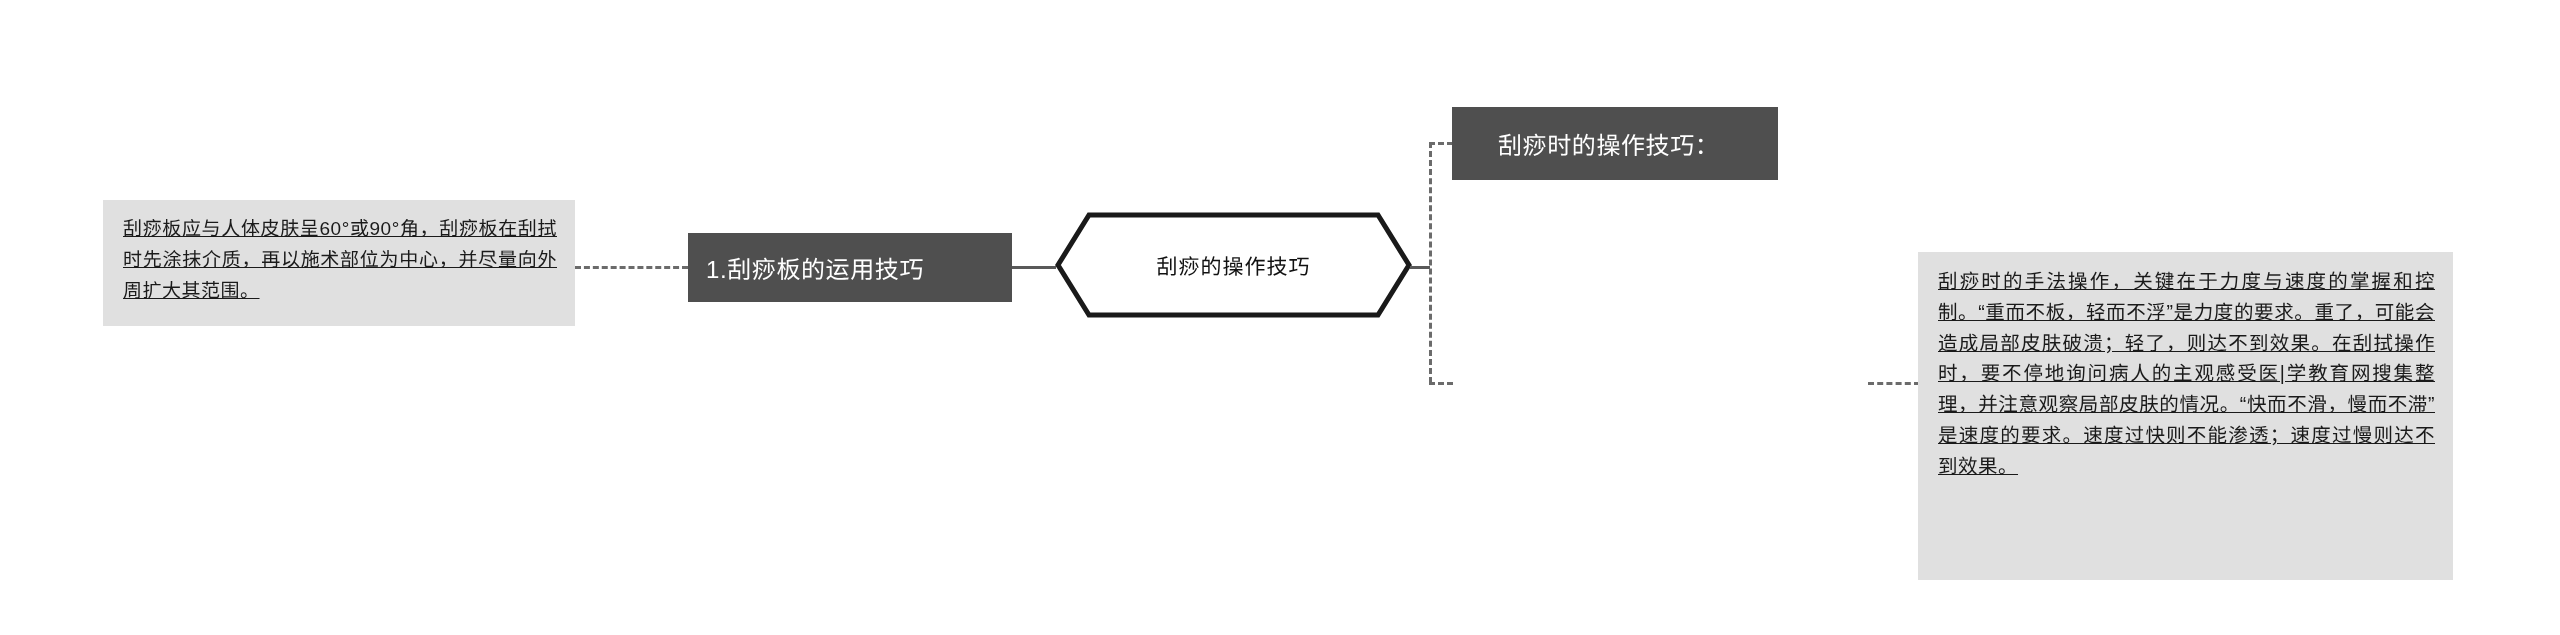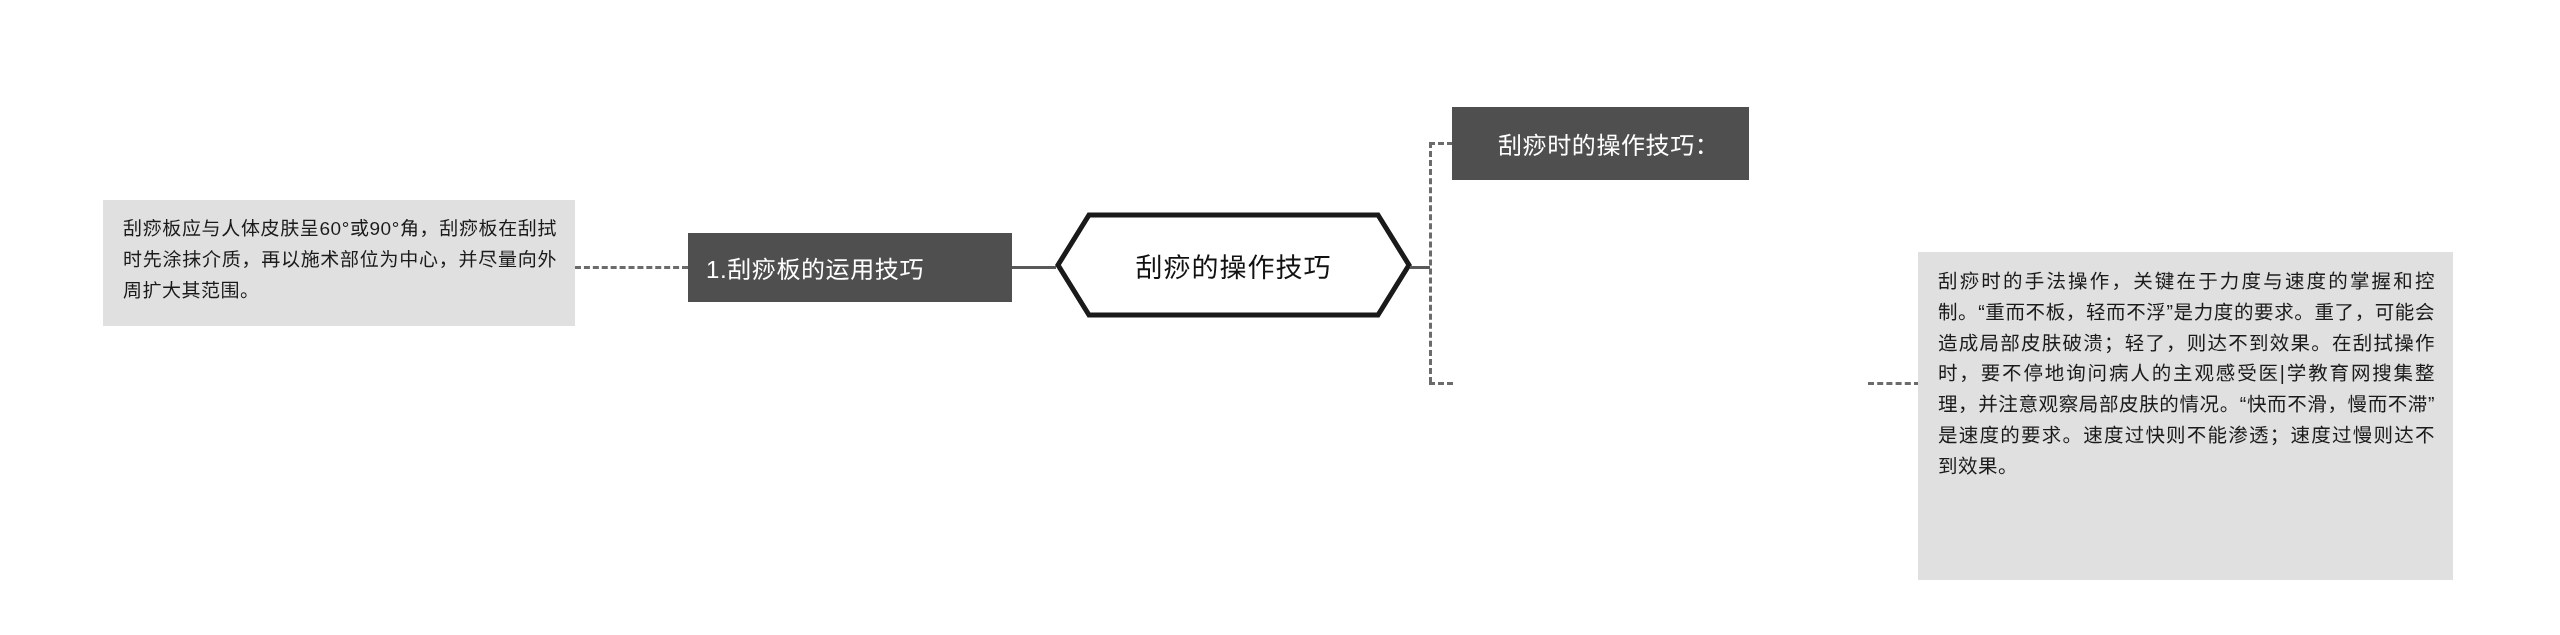--- a/index.html
+++ b/index.html
@@ -28,20 +28,21 @@
 
   
   .leaf-box {
     background: #e0e0e0;
     color: #1a1a1a;
     padding: 14px 18px 14px 20px;
     line-height: 1.62;
     letter-spacing: 0.5px;
     text-align: justify;
     text-justify: inter-ideograph;
+    text-decoration: underline;
   }
   .leaf-box.left {
     font-size: 19px;
   }
   .leaf-box.right {
     font-size: 19.5px;
     line-height: 1.58;
   }
 
   
@@ -70,21 +71,21 @@
   }
   .hex-label {
     position: absolute;
     top: 0;
     left: 0;
     width: 100%;
     height: 100%;
     display: flex;
     align-items: center;
     justify-content: center;
-    font-size: 27px;
+    font-size: 21px;
     letter-spacing: 1px;
     color: #111111;
     white-space: nowrap;
   }
 
   
   .conn {
     position: absolute;
   }
   .conn-solid-h {
@@ -123,21 +124,21 @@
     </svg>
     <div class="hex-label">刮痧的操作技巧</div>
   </div>
 
   <div class="conn conn-solid-h" style="left:1410px; top:266px; width:20px;"></div>
 
   <div class="conn conn-dash-v" style="left:1429px; top:142px; height:241px;"></div>
 
   <div class="conn conn-dash-h" style="left:1429px; top:142px; width:24px;"></div>
 
-  <div class="node dark-box" style="left:1452px; top:107px; width:297px; height:73px;padding-left:46px;">
+  <div class="node dark-box" style="left:1452px; top:107px; width:326px; height:73px;padding-left:46px;">
     <span>刮痧时的操作技巧：</span>
   </div>
 
   <div class="conn conn-dash-h" style="left:1429px; top:382px; width:24px;"></div>
 
 
   <div class="conn conn-dash-h" style="left:1868px; top:382px; width:52px;"></div>
 
   <div class="node leaf-box right" style="left:1918px; top:240px; width:535px; height:328px;margin-top:12px;">
     <span>刮痧时的手法操作，关键在于力度与速度的掌握和控制。“重而不板，轻而不浮”是力度的要求。重了，可能会造成局部皮肤破溃；轻了，则达不到效果。在刮拭操作时，要不停地询问病人的主观感受医|学教育网搜集整理，并注意观察局部皮肤的情况。“快而不滑，慢而不滞”是速度的要求。速度过快则不能渗透；速度过慢则达不到效果。</span>

